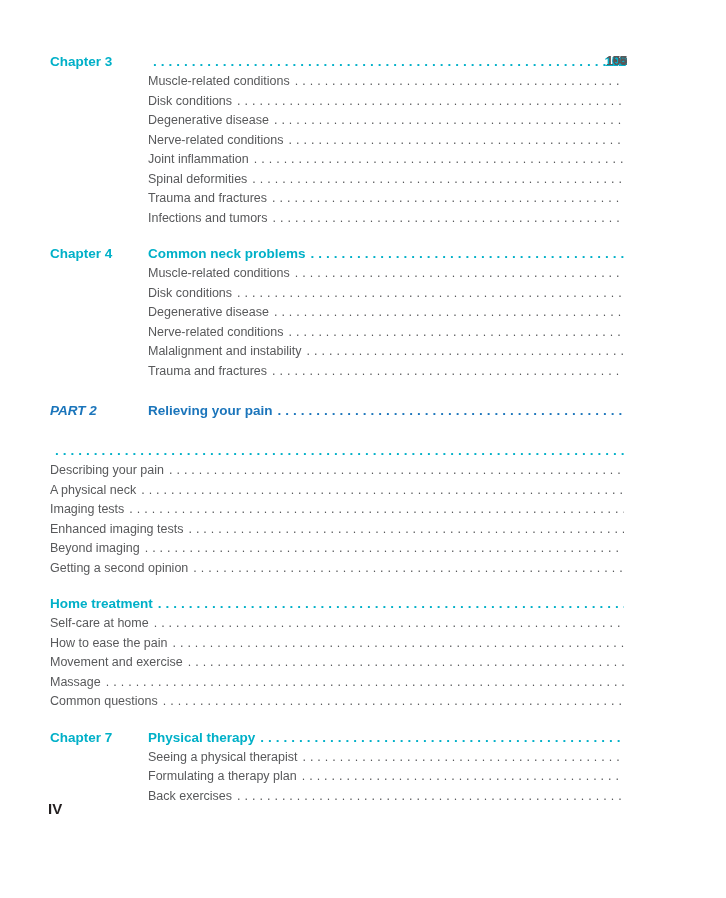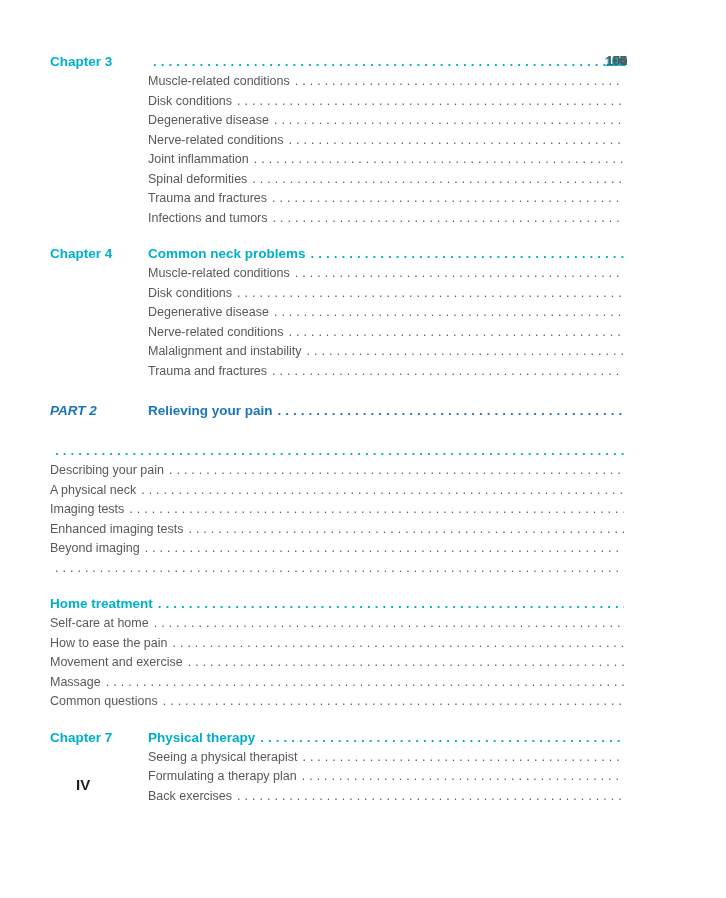--- a/index.html
+++ b/index.html
@@ -63,25 +63,24 @@
     content:"...................................................................................................................................................";
   }
   .row .page{
     flex:none;
     min-width:24px;
     text-align:right;
     white-space:nowrap;
   }
   .folio{
     position:absolute;
-    left:48px;top:776px;
+    left:48px;top:800px;
     font-weight:bold;
     font-size:15px;
     color:var(--footer-text);
-    margin-left:28px;
   }
 </style>
 </head>
 <body>
 
 <div class="page">
 
   <section class="toc-section chapter">
     <div class="col-label">Chapter 3</div>
     <div class="col-content">
@@ -209,20 +208,21 @@
           <span class="title">Enhanced imaging tests</span>
           <span class="dots"></span>
           <span class="page">88</span>
         </div>
       <div class="row">
           <span class="title">Beyond imaging</span>
           <span class="dots"></span>
           <span class="page">90</span>
         </div>
       <div class="row">
+          <span class="title">Getting a second opinion</span>
           <span class="dots"></span>
           <span class="page">92</span>
         </div>
     </div>
   </section>
 
   <section class="toc-section chapter">
     <div class="col-content">
       <div class="row head">
         <span class="title">Home treatment</span>

